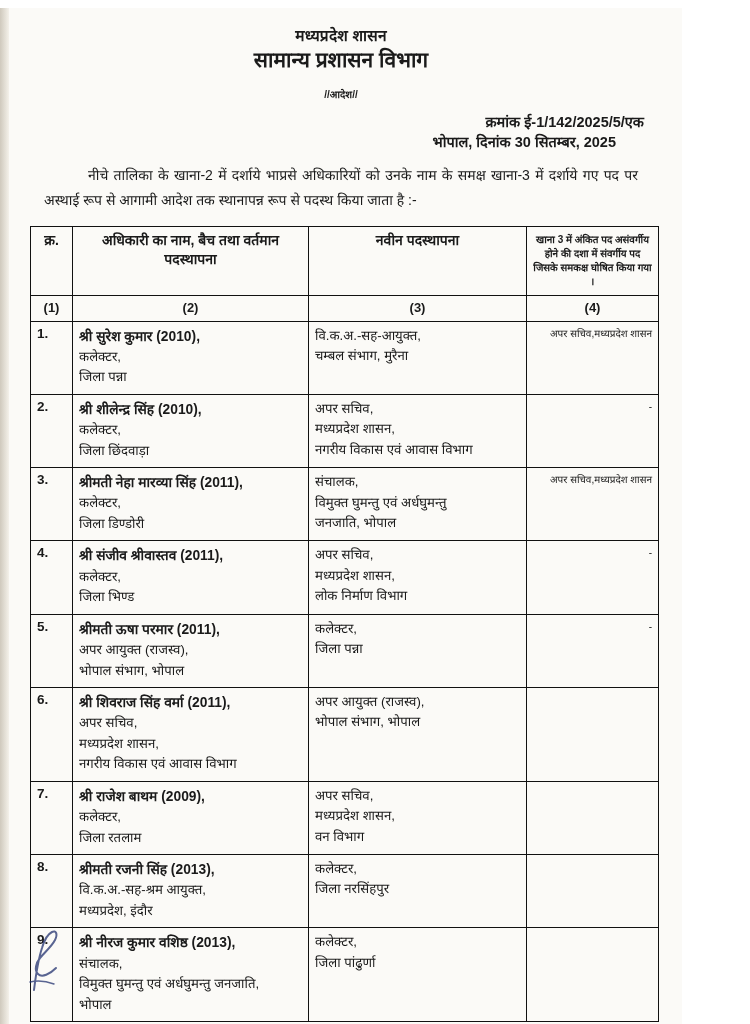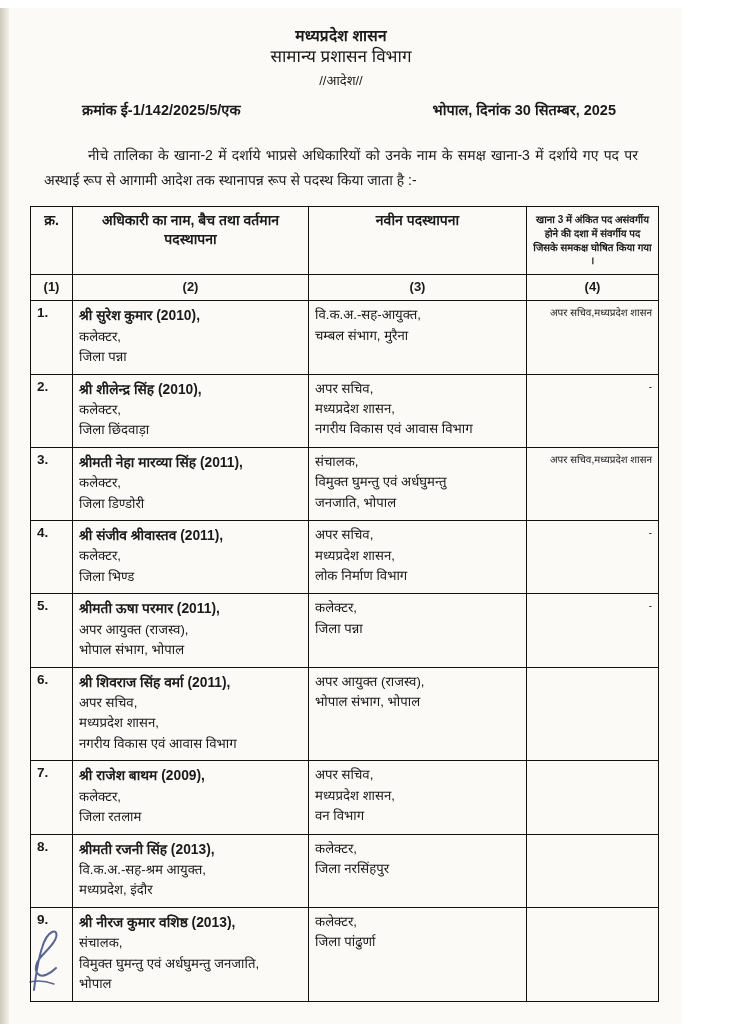--- a/index.html
+++ b/index.html
@@ -27,46 +27,47 @@
   .header {
     text-align: center;
     line-height: 1.32;
   }
   .header .h1 {
     font-size: 15.5px;
     font-weight: bold;
     letter-spacing: .2px;
   }
   .header .h2 {
-    font-size: 17px;
-    font-weight: normal;
+    font-size: 21px;
+    font-weight: bold;
   }
   .header .h3 {
     font-size: 14px;
     font-weight: bold;
   }
   .header .h4 {
-    font-size: 13px;
-    font-weight: normal;
-    margin-top: 3px;
+    font-size: 10px;
+    font-weight: bold;
+    margin-top: 14px;
   }
   .metarow {
     display: flex;
     justify-content: space-between;
     align-items: flex-end;
     margin-top: 10px;
     padding: 0 8px 0 52px;
     font-size: 14.5px;
     font-weight: bold;
+    flex-direction: column;
   }
   .metarow .right {
     padding-right: 28px;
   }
   .intro {
-    margin-top: 24px;
+    margin-top: 12px;
     font-size: 14px;
     line-height: 1.75;
     text-align: justify;
     padding: 0 14px 0 14px;
     text-indent: 44px;
   }
   table.order {
     margin: 14px auto 0 auto;
     width: 628px;
     border-collapse: collapse;

